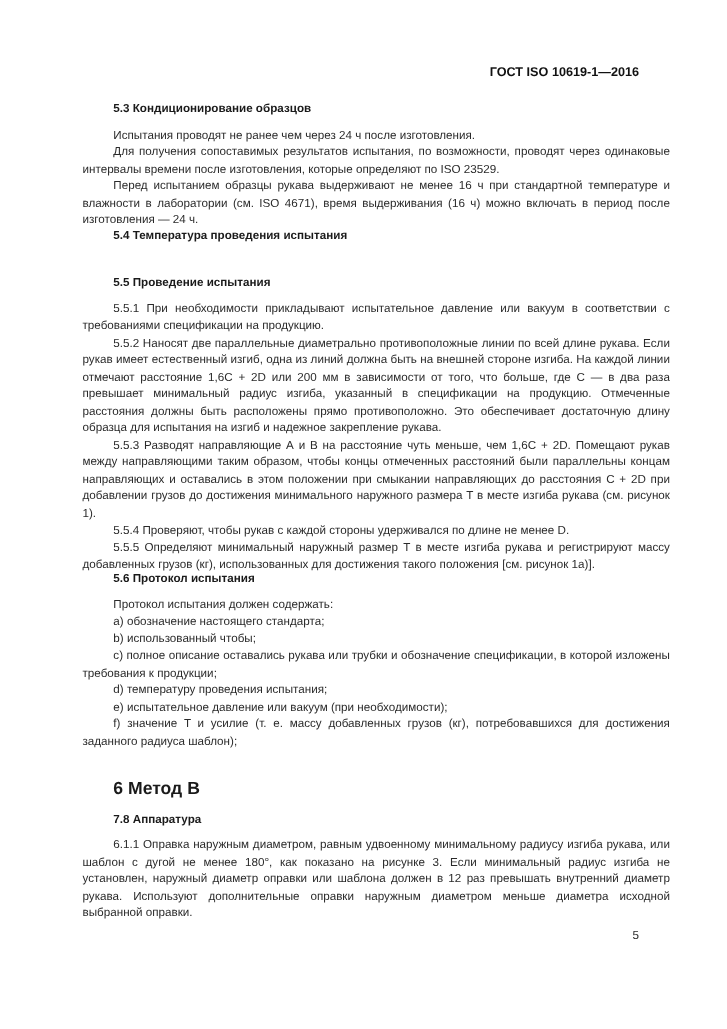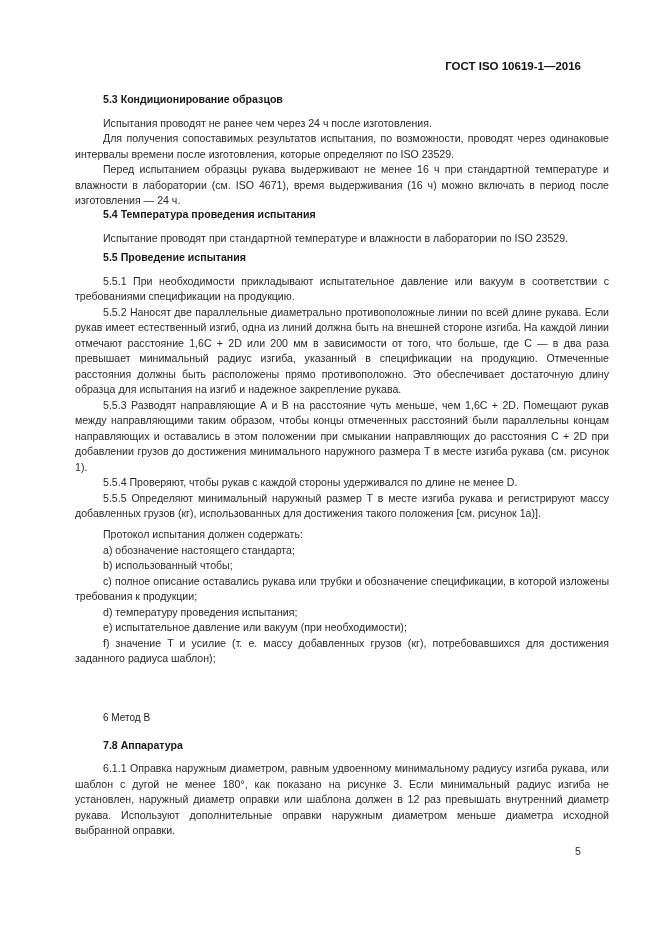--- a/index.html
+++ b/index.html
@@ -2,55 +2,55 @@
 <html><head>
 <meta charset="utf-8">
 <style>
   html, body { margin: 0; padding: 0; background: #ffffff; }
   body { width: 661px; height: 935px; position: relative; overflow: hidden;
          font-family: "Liberation Sans", sans-serif; color: #2a2a2a; }
   .page { position: absolute; left: 0; top: 0; width: 661px; height: 935px; }
   .hdr { position: absolute; right: 80px; top: 60px; font-weight: bold; font-size: 11.5px; color: #111; }
   .blk { position: absolute; left: 48px; width: 534px; font-size: 10.6px; line-height: 15.5px; text-align: justify; margin-left: 27px; }
   .h2 { font-weight: bold; font-size: 10.6px; padding-left: 28px; color: #1a1a1a; }
-  .h1 { font-weight: normal; font-size: 10px; padding-left: 28px; color: #1a1a1a; }
+  .h1 { font-weight: bold; font-size: 16px; padding-left: 28px; color: #1a1a1a; }
   .p { text-indent: 28px; margin: 0; }
   .pn { position: absolute; right: 80px; top: 845px; font-size: 10.6px; }
 </style>
 </head>
 <body>
 
 <div class="page">
   <div class="hdr">ГОСТ ISO 10619-1—2016</div>
 
   <div class="blk" style="top:92px">
     <div class="h2">5.3  Кондиционирование образцов</div>
     <div style="height:8px"></div>
     <p class="p">Испытания проводят не ранее чем через 24 ч после изготовления.</p>
     <p class="p">Для получения сопоставимых результатов испытания, по возможности, проводят через одинаковые интервалы времени после изготовления, которые определяют по ISO 23529.</p>
     <p class="p">Перед испытанием образцы рукава выдерживают не менее 16 ч при стандартной температуре и влажности в лаборатории (см. ISO 4671), время выдерживания (16 ч) можно включать в период после изготовления — 24 ч.</p>
   </div>
 
   <div class="blk" style="top:207px">
     <div class="h2">5.4  Температура проведения испытания</div>
     <div style="height:8px"></div>
-    <p class="p">Испытание проводят при стандартной температуре и влажности в лаборатории по ISO 23529.</p>
   </div>
 
   <div class="blk" style="top:250px">
     <div class="h2">5.5  Проведение испытания</div>
     <div style="height:8px"></div>
     <p class="p">5.5.1  При необходимости прикладывают испытательное давление или вакуум в соответствии с требованиями спецификации на продукцию.</p>
     <p class="p">5.5.2  Наносят две параллельные диаметрально противоположные линии по всей длине рукава. Если рукав имеет естественный изгиб, одна из линий должна быть на внешней стороне изгиба. На каждой линии отмечают расстояние 1,6C + 2D или 200 мм в зависимости от того, что больше, где C — в два раза превышает минимальный радиус изгиба, указанный в спецификации на продукцию. Отмеченные расстояния должны быть расположены прямо противоположно. Это обеспечивает достаточную длину образца для испытания на изгиб и надежное закрепление рукава.</p>
     <p class="p">5.5.3  Разводят направляющие А и В на расстояние чуть меньше, чем 1,6C + 2D. Помещают рукав между направляющими таким образом, чтобы концы отмеченных расстояний были параллельны концам направляющих и оставались в этом положении при смыкании направляющих до расстояния C + 2D при добавлении грузов до достижения минимального наружного размера T в месте изгиба рукава (см. рисунок 1).</p>
     <p class="p">5.5.4  Проверяют, чтобы рукав с каждой стороны удерживался по длине не менее D.</p>
     <p class="p">5.5.5  Определяют минимальный наружный размер T в месте изгиба рукава и регистрируют массу добавленных грузов (кг), использованных для достижения такого положения [см. рисунок 1а)].</p>
   </div>
 
   <div class="blk" style="top:519px">
+    <div class="h2">5.6  Протокол испытания</div>
     <div style="height:8px"></div>
     <p class="p">Протокол испытания должен содержать:</p>
     <p class="p">a)  обозначение настоящего стандарта;</p>
     <p class="p">b)  использованный чтобы;</p>
     <p class="p">c)  полное описание оставались рукава или трубки и обозначение спецификации, в которой изложены требования к продукции;</p>
     <p class="p">d)  температуру проведения испытания;</p>
     <p class="p">e)  испытательное давление или вакуум (при необходимости);</p>
     <p class="p">f)  значение T и усилие (т. е. массу добавленных грузов (кг), потребовавшихся для достижения заданного радиуса шаблон);</p>
   </div>
 

